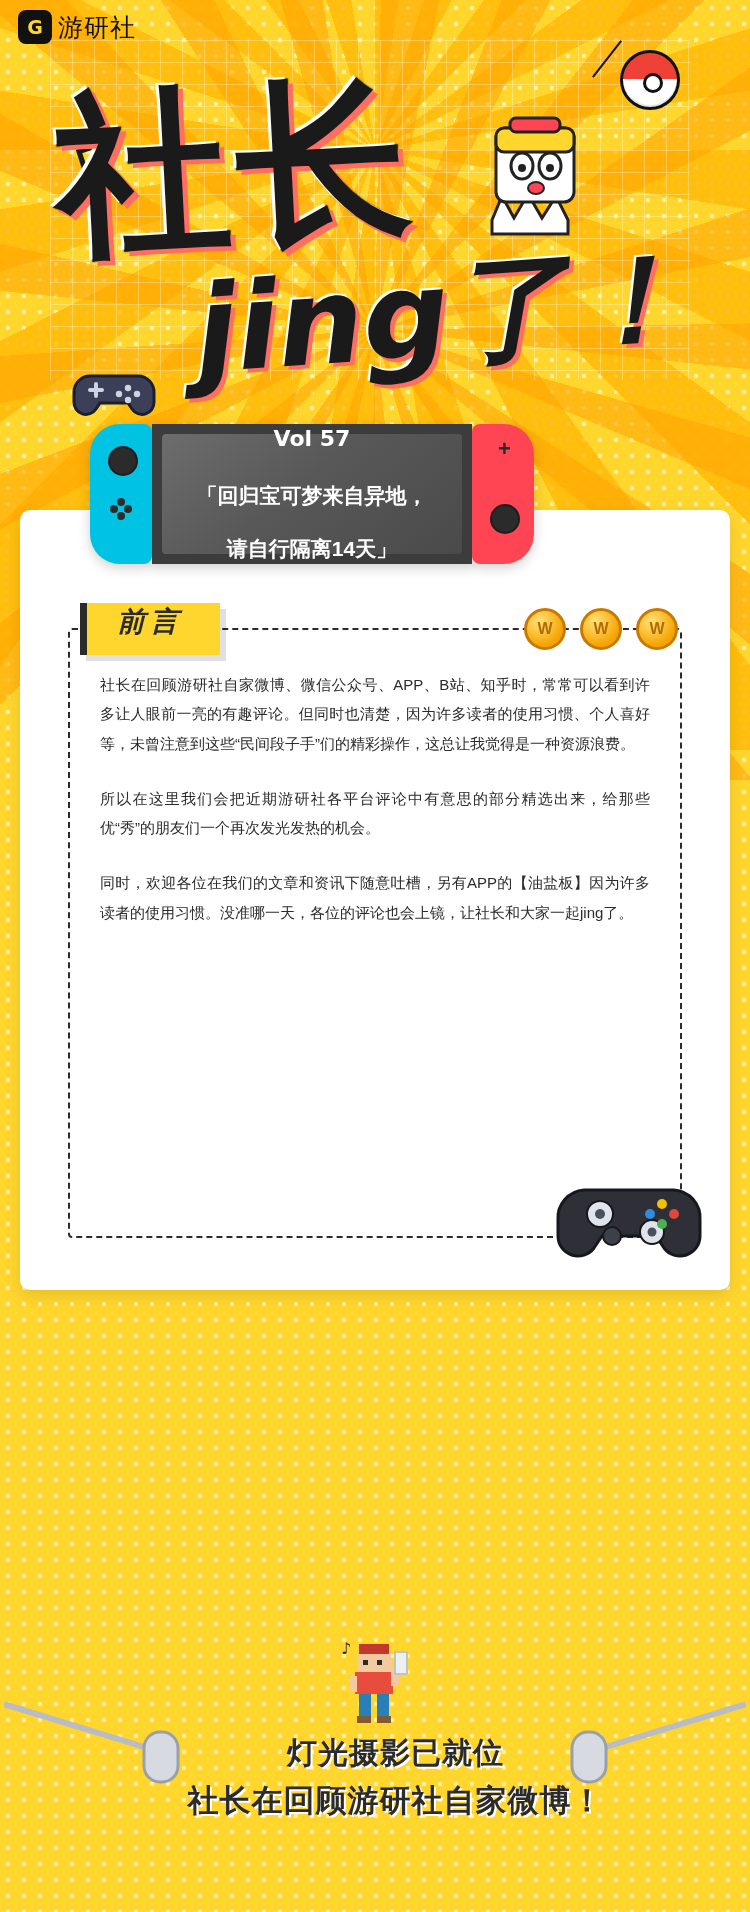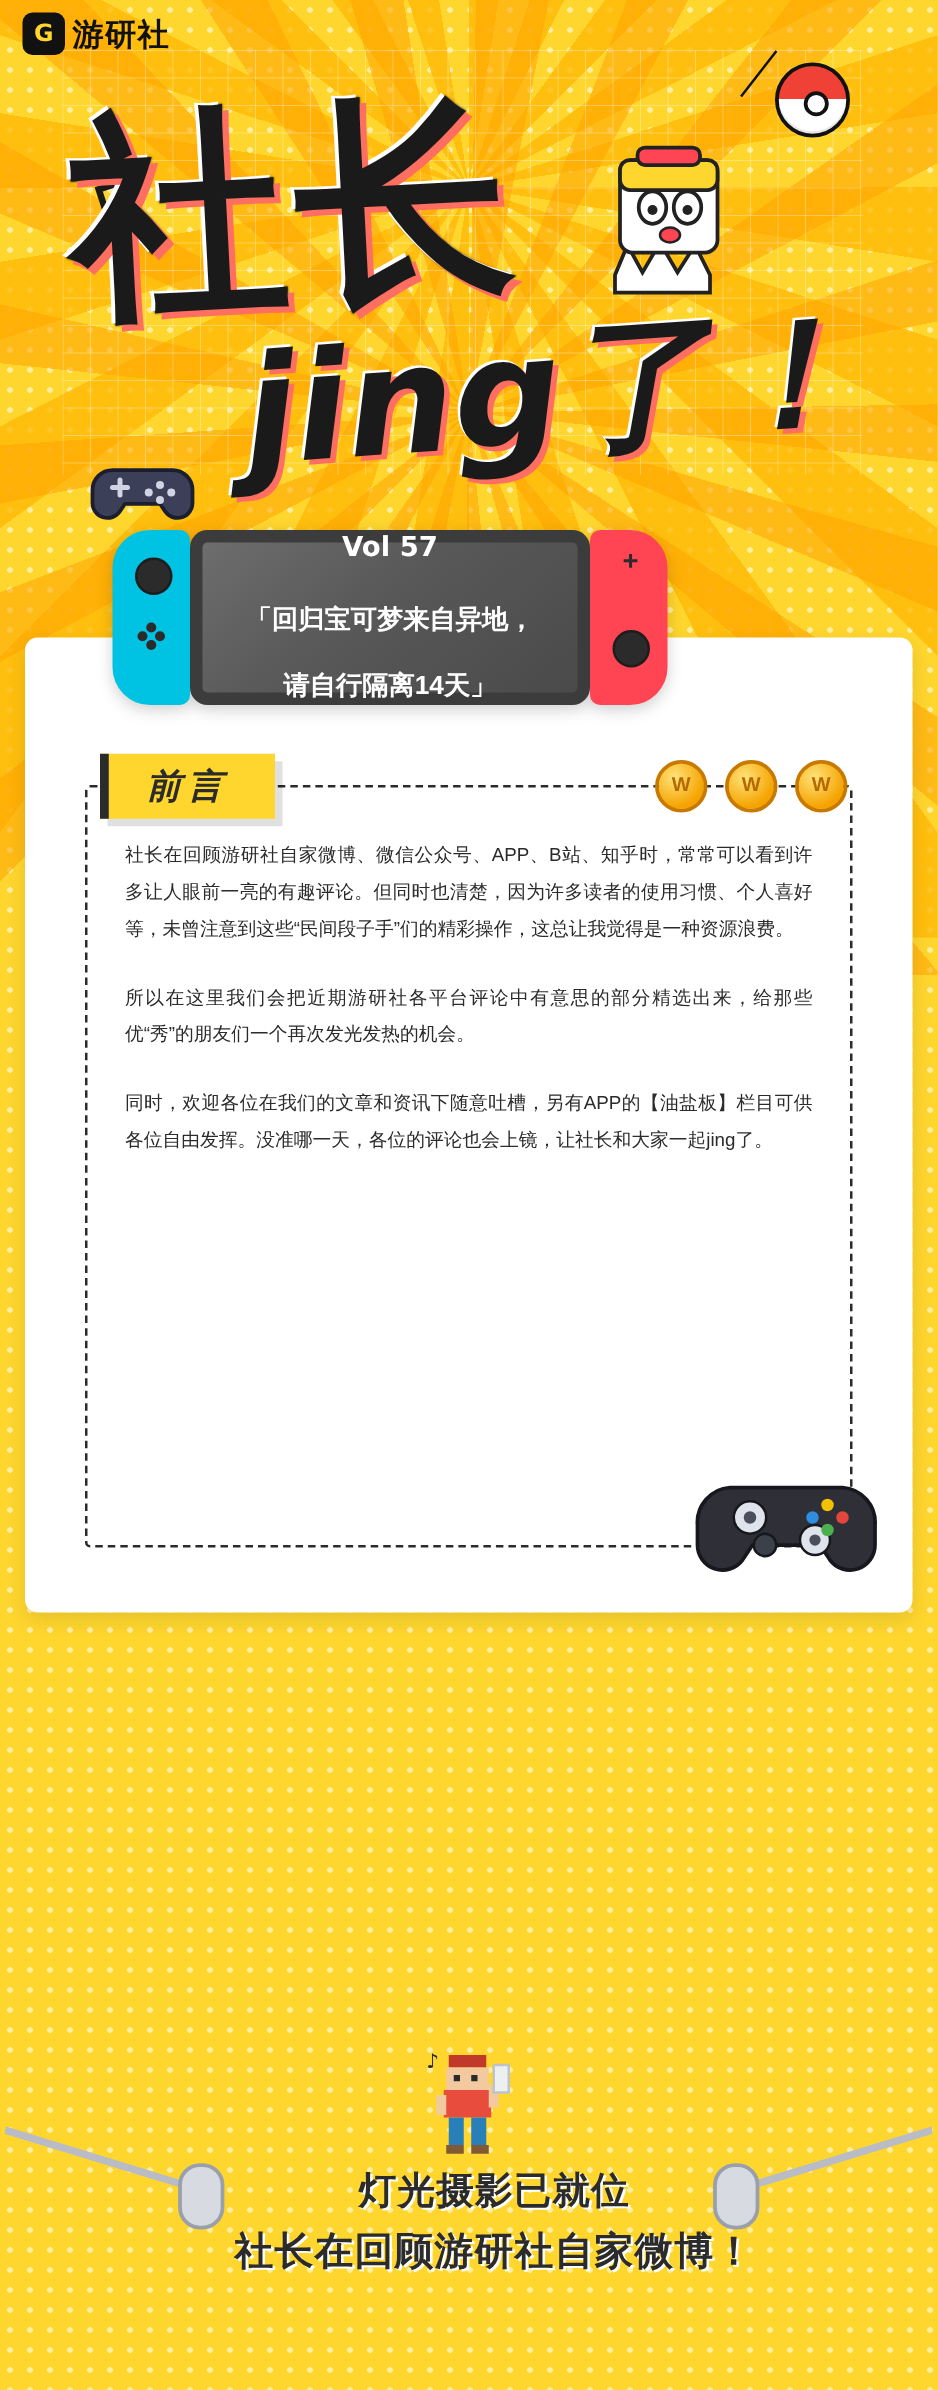--- a/index.html
+++ b/index.html
@@ -80,21 +80,21 @@
     color: #ffd62e;
     font-size: 19px;
     font-weight: bold;
     display: flex;
     align-items: center;
     justify-content: center;
     font-family: "DejaVu Sans", sans-serif;
   }
   .logo-text {
     font-size: 25px;
-    font-weight: bold;
+    font-weight: normal;
     color: #111;
     letter-spacing: 1px;
   }
 
   
   .title-wrap {
     position: absolute;
     left: 0; right: 0; top: 58px;
     height: 340px;
     z-index: 6;
@@ -225,21 +225,21 @@
     background: #2b2b2b;
     border-radius: 50%;
   }
   .joycon .dpad span:nth-child(1){ left: 7px; top: 0; }
   .joycon .dpad span:nth-child(2){ left: 0; top: 7px; }
   .joycon .dpad span:nth-child(3){ left: 14px; top: 7px; }
   .joycon .dpad span:nth-child(4){ left: 7px; top: 14px; }
   .screen-body {
     flex: 1;
     background: #3c3c3c;
-    border-radius: 14px;
+    border-radius: 0;
     padding: 10px;
     box-sizing: border-box;
   }
   .screen {
     width: 100%; height: 100%;
     border-radius: 4px;
     background: linear-gradient(140deg, #6d6d6d 0%, #585858 45%, #4a4a4a 100%);
     color: #fff;
     display: flex;
     flex-direction: column;
@@ -279,21 +279,20 @@
     right: 48px; bottom: 52px;
     border: 2px dashed #2b2b2b;
     border-radius: 4px;
   }
   .section-tag {
     position: absolute;
     left: 60px; top: 93px;
     width: 140px; height: 52px;
     background: #ffd62e;
     display: flex;
-    align-items: center;
     justify-content: center;
     z-index: 3;
     box-shadow: 6px 6px 0 rgba(0,0,0,.12);
   }
   .section-tag .bar {
     position: absolute;
     left: 0; top: 0; bottom: 0;
     width: 7px;
     background: #2b2b2b;
   }
@@ -453,21 +452,21 @@
 
     <div class="coins">
       <div class="coin">W</div>
       <div class="coin">W</div>
       <div class="coin">W</div>
     </div>
 
     <div class="body-text">
       <p>社长在回顾游研社自家微博、微信公众号、APP、B站、知乎时，常常可以看到许多让人眼前一亮的有趣评论。但同时也清楚，因为许多读者的使用习惯、个人喜好等，未曾注意到这些“民间段子手”们的精彩操作，这总让我觉得是一种资源浪费。</p>
       <p>所以在这里我们会把近期游研社各平台评论中有意思的部分精选出来，给那些优“秀”的朋友们一个再次发光发热的机会。</p>
-      <p>同时，欢迎各位在我们的文章和资讯下随意吐槽，另有APP的【油盐板】栏目可供各位自由发挥。没准哪一天，各位的评论也会上镜，让社长和大家一起jing了。</p>
+      <p>同时，欢迎各位在我们的文章和资讯下随意吐槽，另有APP的【油盐板】因为许多读者的使用习惯。没准哪一天，各位的评论也会上镜，让社长和大家一起jing了。</p>
     </div>
 
     <svg class="xbox-pad" viewBox="0 0 150 100">
       <path d="M30 20 h90 a28 28 0 0 1 26 30 v16 a20 20 0 0 1 -36 12 l-8 -12 h-54 l-8 12 a20 20 0 0 1 -36 -12 v-16 a28 28 0 0 1 26 -30 z" fill="#2f3037" stroke="#17181d" stroke-width="3"></path>
       <circle cx="46" cy="44" r="13" fill="#dfe3ec" stroke="#17181d" stroke-width="2"></circle>
       <circle cx="46" cy="44" r="5" fill="#4b4f5c"></circle>
       <circle cx="98" cy="62" r="12" fill="#dfe3ec" stroke="#17181d" stroke-width="2"></circle>
       <circle cx="98" cy="62" r="4.5" fill="#4b4f5c"></circle>
       <circle cx="108" cy="34" r="5" fill="#f2c200"></circle>
       <circle cx="120" cy="44" r="5" fill="#e2463c"></circle>

